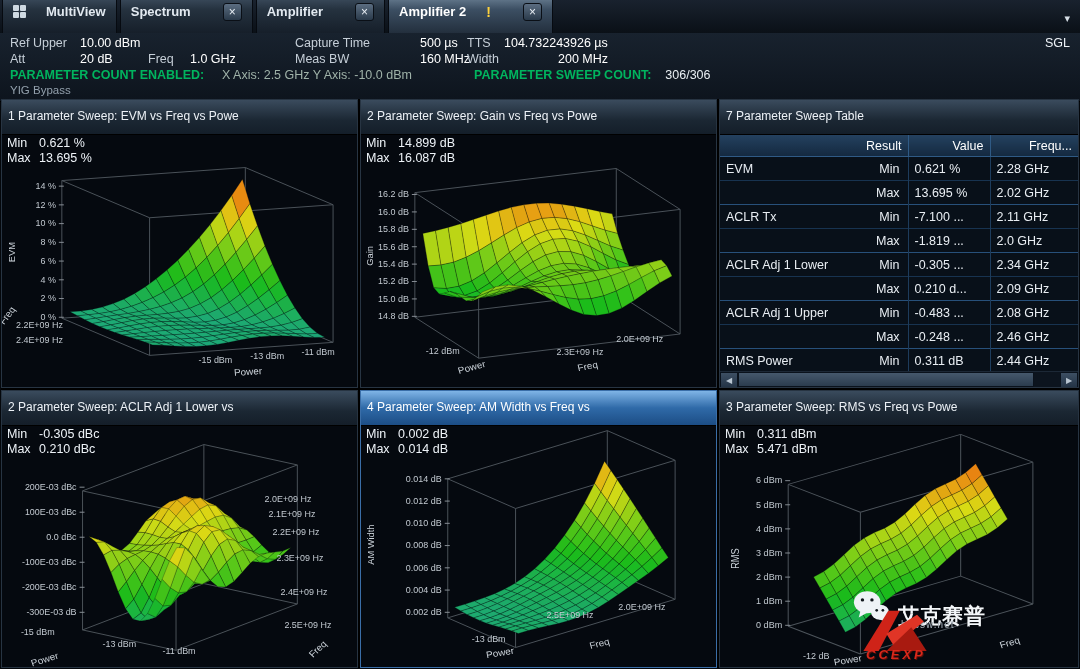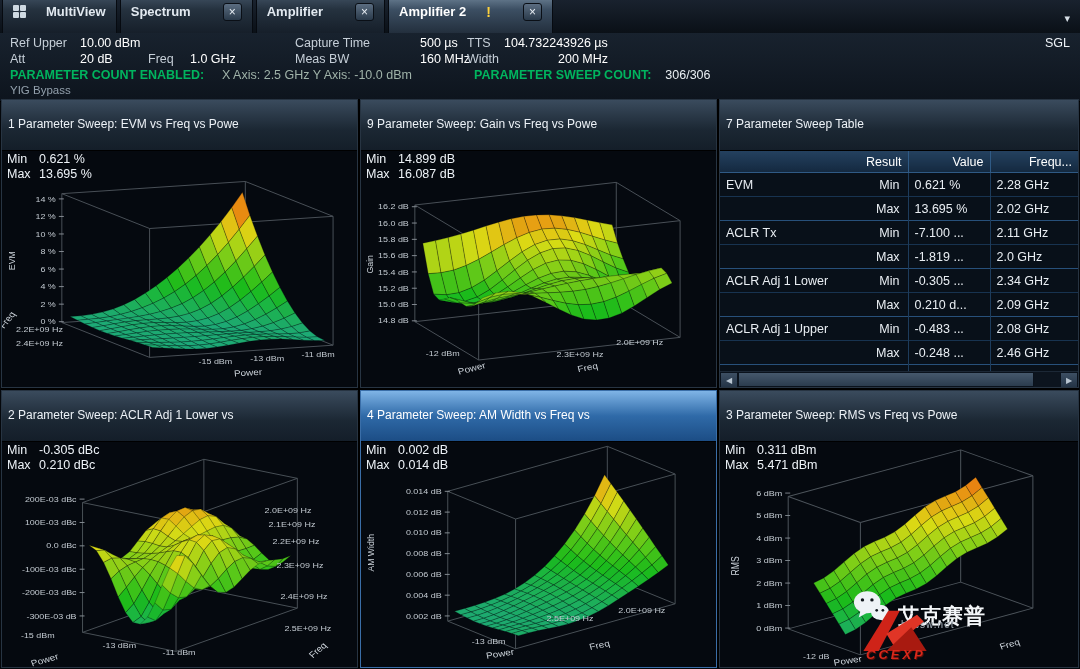--- a/index.html
+++ b/index.html
@@ -38,21 +38,21 @@
   .gw{color:#e8eef2;margin-left:14px}
   .yig{color:#93a0ac;font-size:11.5px;height:14px}
 
   
   .grid{position:absolute;top:99px;left:1px;right:1px;bottom:1px;display:grid;
         grid-template-columns:357px 357px 1fr;grid-template-rows:289px 1fr;gap:2px;background:#000}
   .panel{background:#05090f;border:1px solid #273442;display:flex;flex-direction:column;overflow:hidden}
   .panel.active{border-color:#3a6ea8}
   .ptitle{height:18px;flex:0 0 18px;background:linear-gradient(#3a4b5d,#1b2733 60%,#141e29);
           border-bottom:1px solid #000;color:#edf2f7;font-size:12px;line-height:17px;
-          padding:16px 6px;white-space:nowrap;overflow:hidden}
+          padding:8px 6px;white-space:nowrap;overflow:hidden}
   .panel.active .ptitle{background:linear-gradient(#7fb4e6 0%,#2f6aa8 50%,#1c4d85 100%);color:#fff}
   .pbody{position:relative;flex:1;overflow:hidden}
   .plot{position:absolute;left:0;top:0;width:100%;height:100%}
   .plot text{font-family:"Liberation Sans","DejaVu Sans",sans-serif}
   .plot .tick{font-size:9px;fill:#c3cad1}
   .plot .at{font-size:10px;fill:#ccd3da}
   .minmax{position:absolute;top:1px;left:5px;z-index:3;line-height:15px;font-size:12.5px}
   .minmax .l{display:inline-block;width:32px;color:#eef3f8}
   .minmax .v{color:#eef3f8}
 
@@ -365,21 +365,21 @@
           <text x="14" y="208" text-anchor="start" class="tick">2.2E+09 Hz</text>
           <text x="14" y="224" text-anchor="start" class="tick">2.4E+09 Hz</text>
           <text x="247" y="258" text-anchor="middle" class="at" transform="rotate(-4 247 258)">Power</text>
           <text x="8" y="196" text-anchor="middle" class="at" transform="rotate(-55 8 196)">Freq</text>
           <text x="13" y="126" text-anchor="middle" class="at" transform="rotate(-90 13 126)">EVM</text>
         </svg>
     </div>
   </section>
 
   <section class="panel">
-    <header class="ptitle">9 Parameter Sweep: Gain vs Freq vs Powe</header>
+    <header class="ptitle">2 Parameter Sweep: Gain vs Freq vs Powe</header>
     <div class="pbody">
       <div class="minmax">
         <div><span class="l">Min</span><span class="v">14.899 dB</span></div>
         <div><span class="l">Max</span><span class="v">16.087 dB</span></div>
       </div>
       <svg class="plot" viewBox="0 0 356 271" preserveAspectRatio="none">
           <g stroke="#5f676e" stroke-width="1" fill="none" opacity="0.8">
             <line x1="118.0" y1="240.0" x2="320.0" y2="214.0"></line>
             <line x1="118.0" y1="240.0" x2="54.0" y2="196.0"></line>
             <line x1="320.0" y1="214.0" x2="256.0" y2="170.0"></line>

